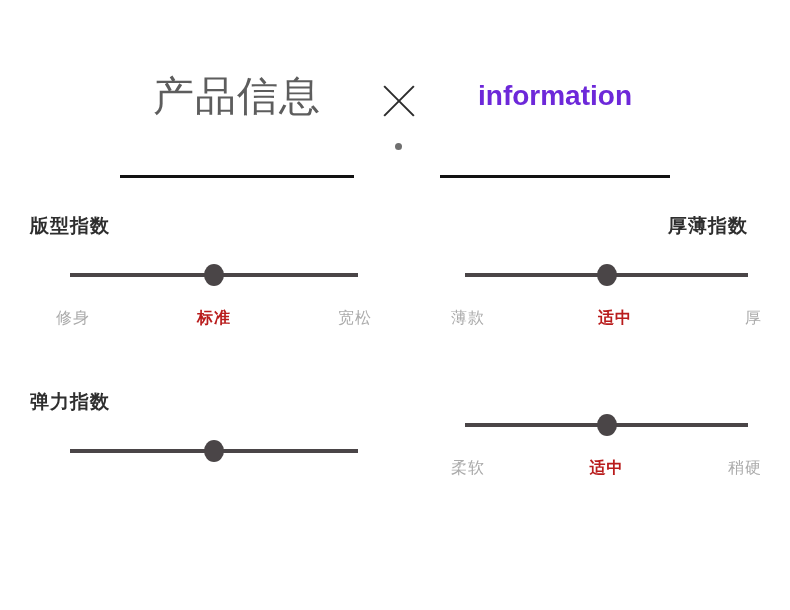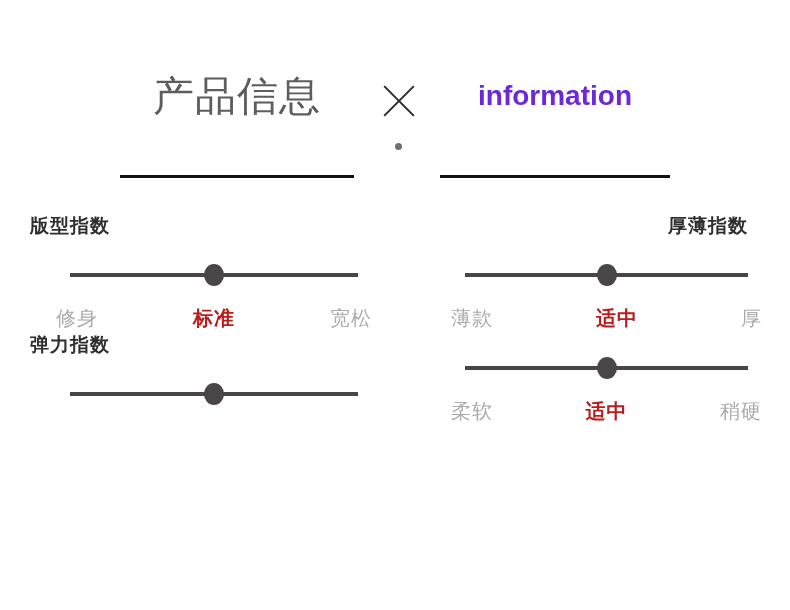--- a/index.html
+++ b/index.html
@@ -100,21 +100,21 @@
   .grid {
     position: absolute;
     left: 0;
     top: 213px;
     width: 704px;
   }
   .row {
     display: flex;
     width: 790px;
   }
-  .row + .row { }
+  .row + .row { margin-top: 57px; }
 
   .cell {
     width: 395px;
     box-sizing: border-box;
   }
   .cell.left  { padding-left: 30px;  padding-right: 37px; }
   .cell.right { padding-left: 30px;  padding-right: 42px; text-align: right; }
 
   .cell-title {
     font-size: 19px;
@@ -152,21 +152,21 @@
   }
 
   .scale {
     display: flex;
     justify-content: space-between;
     align-items: baseline;
     margin-top: 16px;
     margin-left: 40px;
   }
   .scale span {
-    font-size: 20px;
+    font-size: 16px;
     line-height: 28px;
     color: #ababab;
     font-weight: 400;
     letter-spacing: 1px;
     white-space: nowrap;
     flex: 0 0 auto;
   }
   .scale span.mid {
     color: #b91c1c;
     font-weight: 700;

